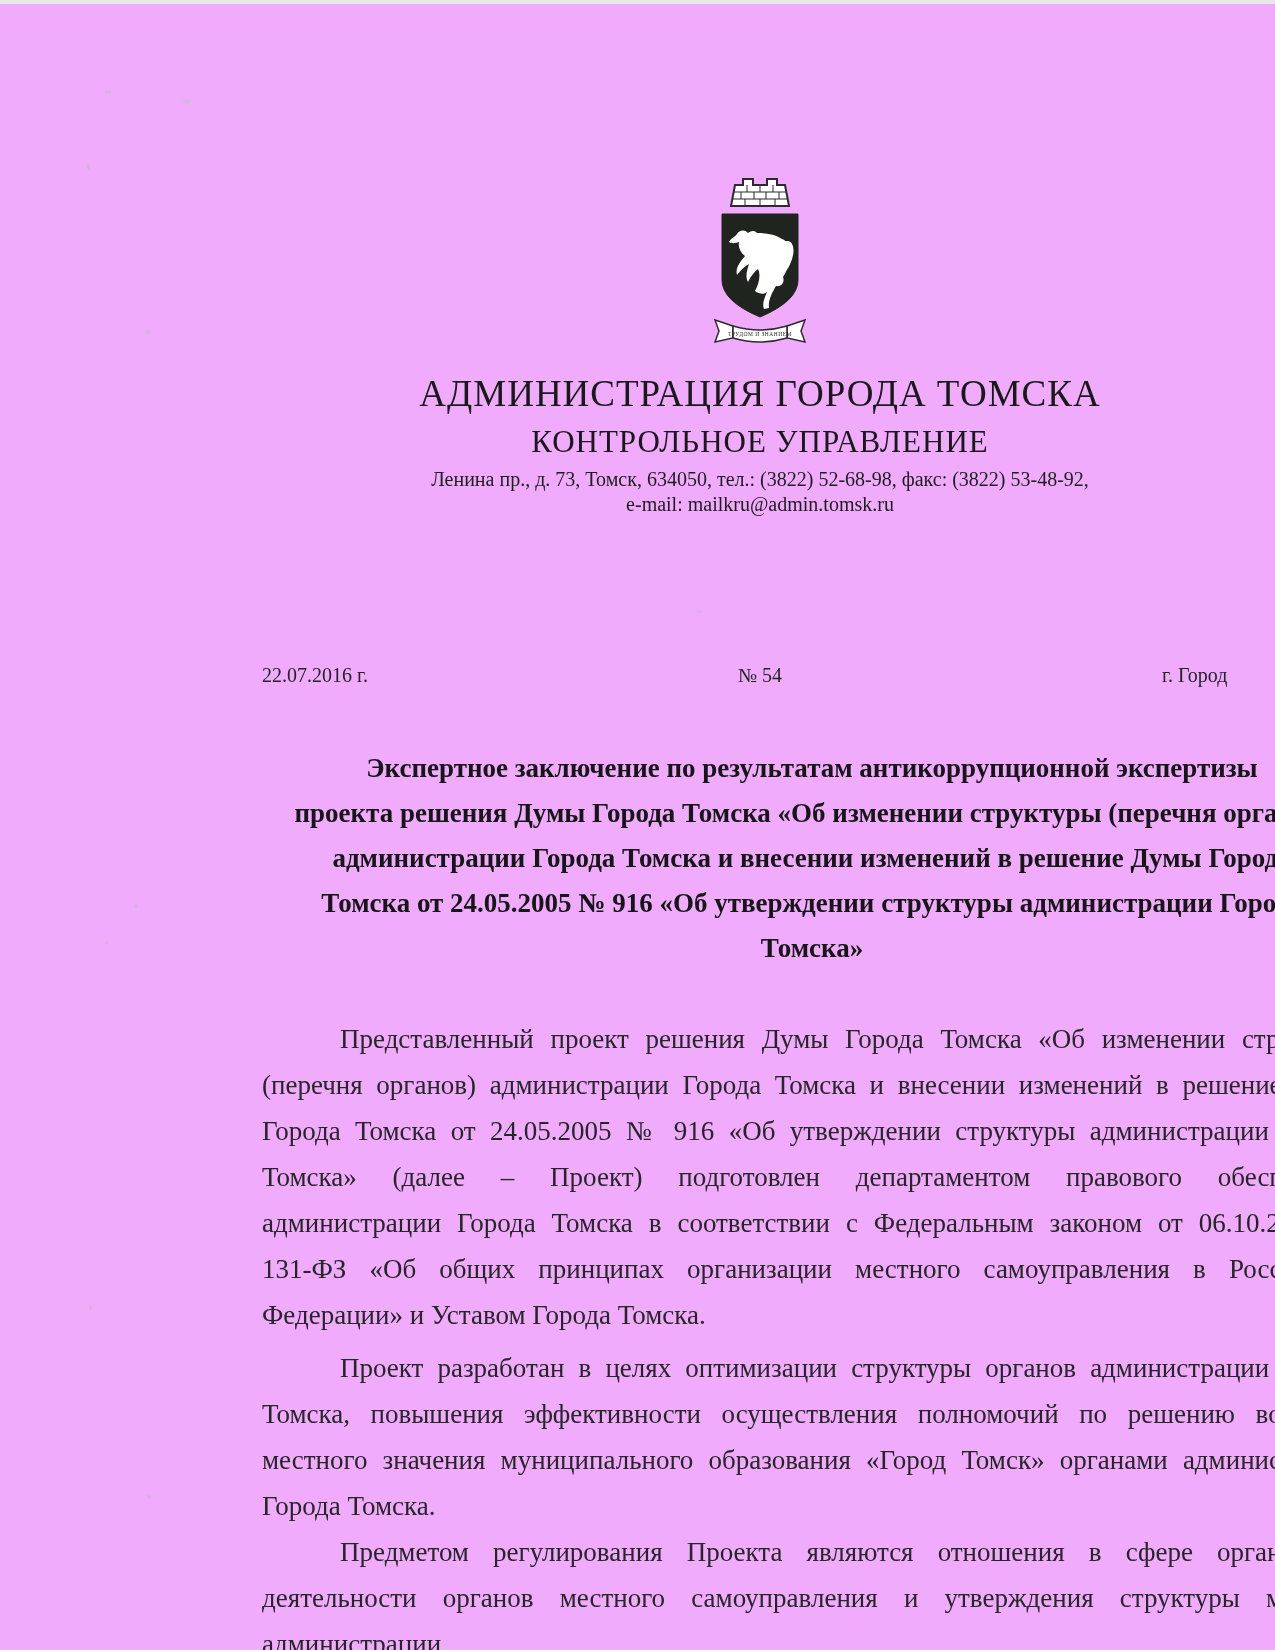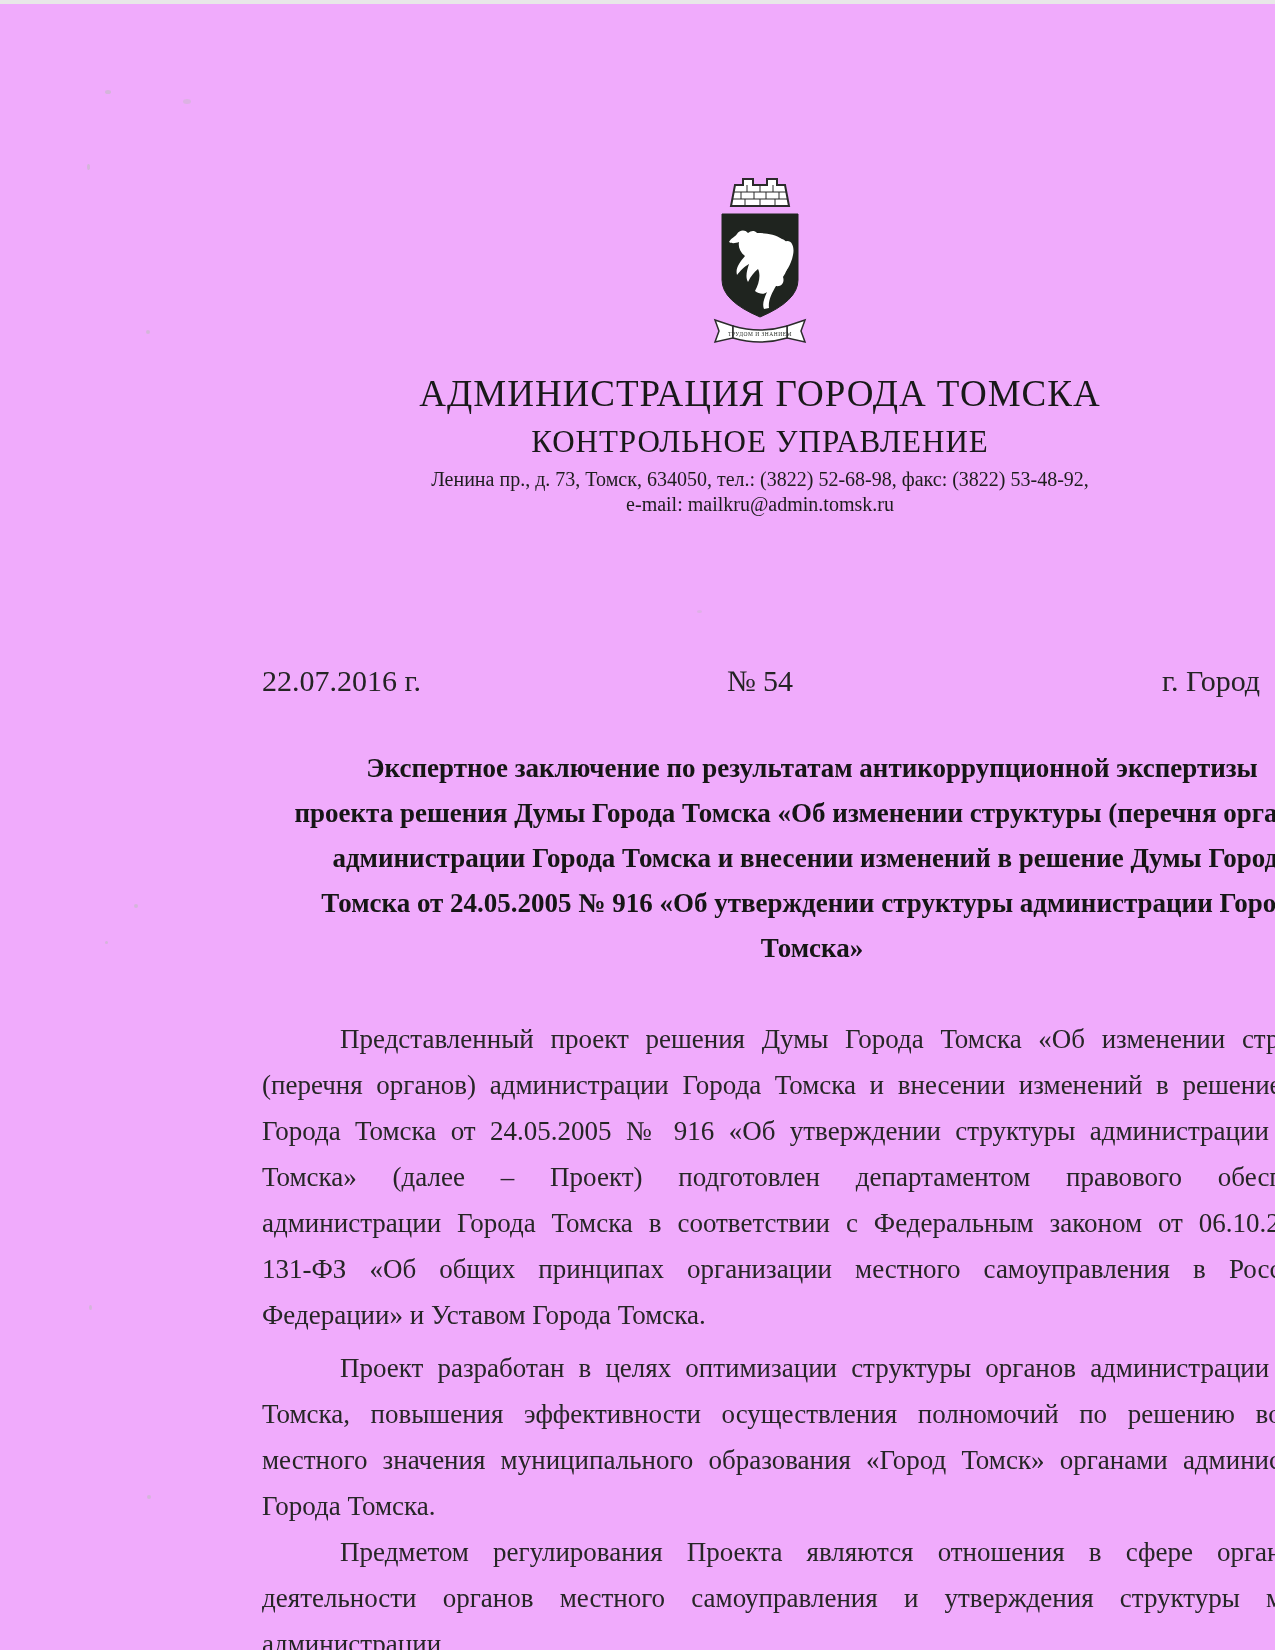--- a/index.html
+++ b/index.html
@@ -9,21 +9,21 @@
     font-family:"Liberation Serif", serif; color:#222;
   }
   
   .letterhead { position:absolute; left:230px; top:172px; width:1060px; text-align:center; }
   .coa { display:block; margin:0 auto; }
   .org-name  { font-size:37px; line-height:44px; margin-top:4px; letter-spacing:1px; white-space:nowrap; color:#191919; }
   .dept-name { font-size:31px; line-height:36px; margin-top:8px;  letter-spacing:1px; white-space:nowrap; color:#191919; }
   .addr, .email { font-size:20px; line-height:25px; color:#1d1d1d; white-space:nowrap; }
   .addr { margin-top:7px; }
   
-  .ref-row { position:absolute; top:660px; left:0; width:100%; height:40px; font-size:30px; color:#242424; }
+  .ref-row { position:absolute; top:660px; left:0; width:100%; height:40px; font-size:20px; color:#242424; }
   .ref-date   { position:absolute; left:262px; white-space:nowrap; }
   .ref-number { position:absolute; left:230px; width:1060px; text-align:center; white-space:nowrap; }
   .ref-place  { position:absolute; left:1162px; white-space:nowrap; }
   
   .doc-title { position:absolute; left:262px; top:742px; width:1100px; font-weight:bold; font-size:27px; color:#161616; }
   .tline { height:45px; line-height:45px; text-align:center; white-space:nowrap; }
   
   .body-text { position:absolute; left:262px; top:1012px; width:1100px; font-size:27px; color:#262626; }
   .bline { height:46px; line-height:46px; text-align:justify; overflow:hidden; }
   .bline::after { content:""; display:inline-block; width:100%; height:0; vertical-align:top; }

